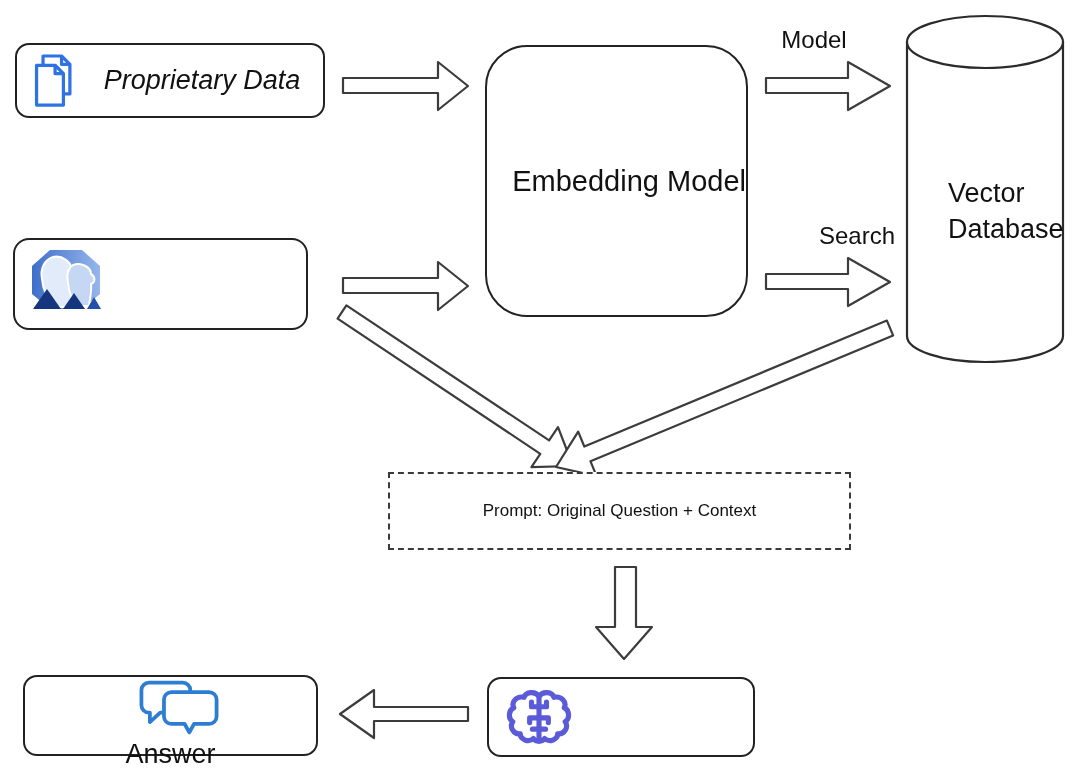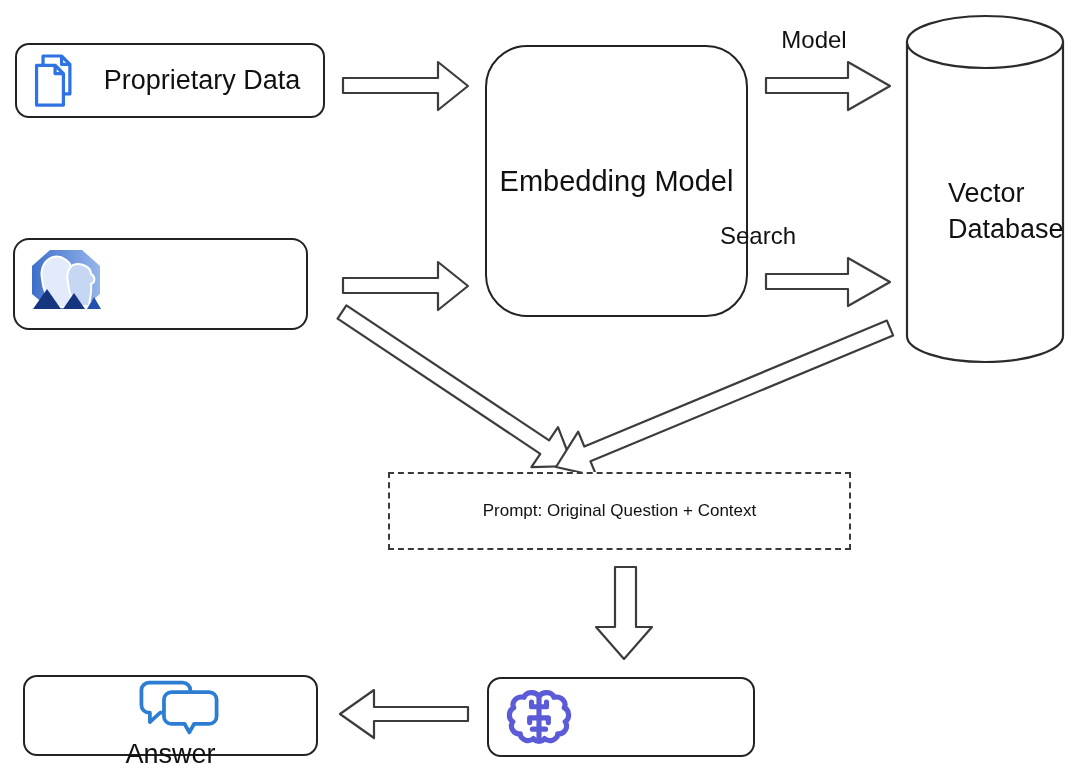--- a/index.html
+++ b/index.html
@@ -11,21 +11,21 @@
   .blockarrow{fill:#ffffff;stroke:#3c3c3c;stroke-width:2.2;stroke-linejoin:round;}
   .cyl{fill:#ffffff;stroke:#2b2b2b;stroke-width:2.2;}
   .node{
     position:absolute;display:flex;align-items:center;
     background:#ffffff;border:2.2px solid #222;box-sizing:border-box;
   }
   .node .label{font-size:27px;color:#111;}
   .node .grow{flex:1;text-align:center;}
   .icon{display:flex;align-items:center;justify-content:center;flex:0 0 auto;}
   .edge-label{position:absolute;font-size:24px;color:#111;white-space:nowrap;}
-  .center-text{justify-content:center;}
+  .center-text{justify-content:flex-end;}
   #prompt-box{border:2.2px dashed #3a3a3a;justify-content:center;}
   #prompt-box .label{font-size:17px;}
   .vdb-label{
     position:absolute;left:948px;top:175px;width:144px;text-align:left;
     font-size:27px;line-height:1.35;color:#111;
   }
 </style>
 </head>
 <body>
 
@@ -44,21 +44,21 @@
     <polygon class="blockarrow" points="766,274 848,274 848,258 890,282 848,306 848,289 766,289"></polygon>
 
     <polygon class="blockarrow" points="346.4,305.4 549.1,440.4 558,427.1 573,466 531.4,467.1 540.3,453.8 337.6,318.6"></polygon>
     <polygon class="blockarrow" points="893.1,335.4 590.5,461.3 596.6,476.1 556,467 578.2,431.7 584.3,446.5 886.9,320.6"></polygon>
 
     <polygon class="blockarrow" points="615,567 636,567 636,627 652,627 624,659 596,627 615,627"></polygon>
 
     <polygon class="blockarrow" points="468,707 374,707 374,690 340,714 374,738 374,721 468,721"></polygon>
   </svg>
 
-  <div class="node" id="prop-box" style="left:15px;top:43px;width:310px;height:75px;border-radius:14px;">
+  <div class="node" id="prop-box" style="left:15px;top:43px;width:310px;height:75px;border-radius:14px;font-style:italic;">
     <span class="icon" style="margin-left:14px;">
       <svg viewBox="0 0 54 60" width="50" height="56">
         <g fill="#ffffff" stroke-width="3.5" stroke-linejoin="round" stroke="#2f72e4">
           <path d="M13,3 h20 l9,9 v32 h-29 Z"></path>
           <path d="M33,3 v9 h9" fill="none"></path>
           <path d="M6,13 h20 l9,9 v34 h-29 Z"></path>
           <path d="M26,13 v9 h9" fill="none"></path>
         </g>
       </svg>
     </span>
@@ -117,15 +117,15 @@
         <g fill="#ffffff" stroke-width="4" stroke-linejoin="round" stroke="#2d7dd2">
           <path d="M14,6 h36 a8,8 0 0 1 8,8 v16 a8,8 0 0 1 -8,8 h-24 l-11,10 v-10 h-1 a8,8 0 0 1 -8,-8 v-16 a8,8 0 0 1 8,-8 Z"></path>
           <path d="M38,16 h40 a8,8 0 0 1 8,8 v18 a8,8 0 0 1 -8,8 h-16 l-5,9 l-5,-9 h-14 a8,8 0 0 1 -8,-8 v-18 a8,8 0 0 1 8,-8 Z"></path>
         </g>
       </svg>
     </span>
     <span class="label grow">Answer</span>
   </div>
 
   <div class="edge-label" style="left:762px;top:26px;width:104px;text-align:center;">Model</div>
-  <div class="edge-label" style="left:720px;top:222px;width:104px;">Search</div>
+  <div class="edge-label" style="left:805px;top:222px;width:104px;text-align:center;">Search</div>
 
 </div>
 
 </body></html>

